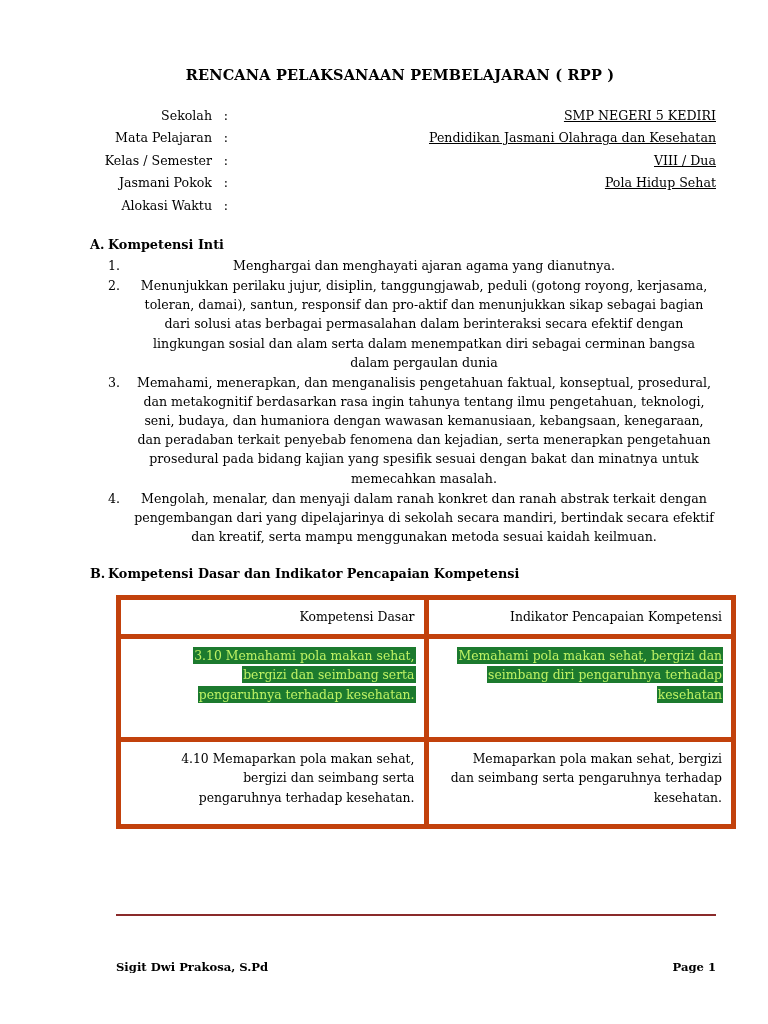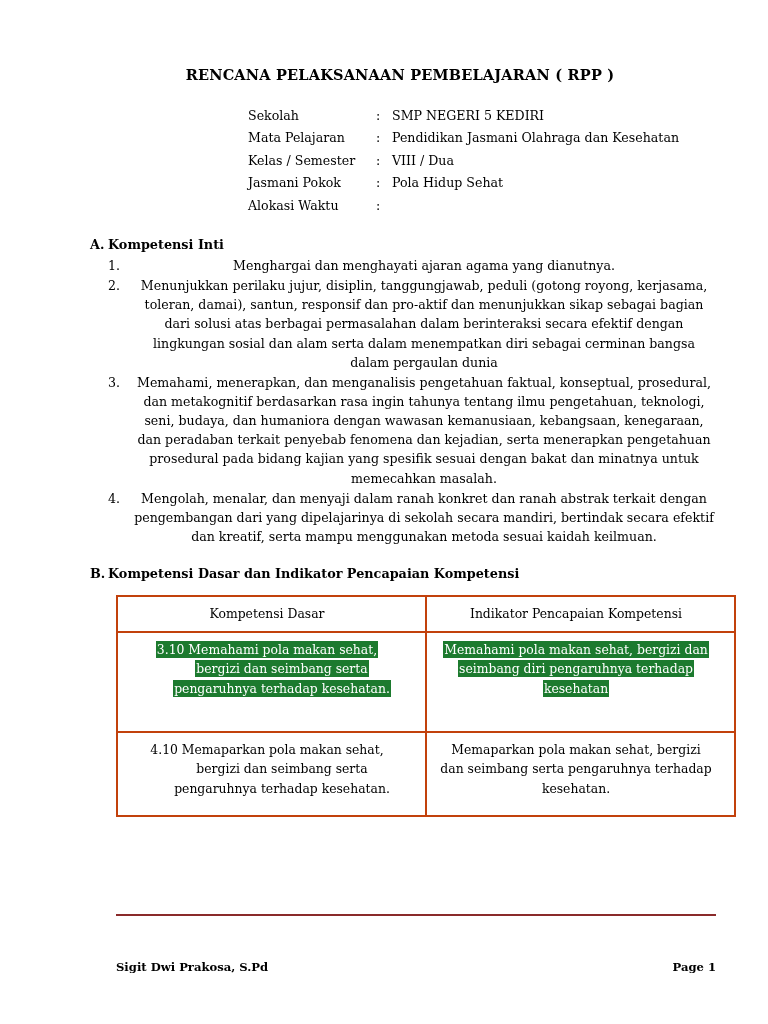--- a/index.html
+++ b/index.html
@@ -25,37 +25,38 @@
   }
   .doc-title {
     text-align: center;
     font-weight: bold;
     font-size: 14.5px;
     letter-spacing: .2px;
     margin: 8px 0 22px 0;
   }
   
   .ident {
-    margin-left: 164px;
     font-size: 12.6px;
     line-height: 1.78;
+    text-align: right;
   }
   .ident-row {
     display: flex;
   }
   .ident-label {
     width: 128px;
     flex: 0 0 128px;
   }
   .ident-colon {
     width: 16px;
     flex: 0 0 16px;
   }
   .ident-value {
     flex: 1 1 auto;
+    text-decoration: underline;
   }
   
   .section {
     margin-top: 20px;
   }
   .section-head {
     display: flex;
     font-size: 12.8px;
     font-weight: bold;
     margin-bottom: 4px;
@@ -88,41 +89,41 @@
   }
   
   .kd-table {
     margin: 14px 0 0 32px;
     width: 620px;
     border-collapse: collapse;
     table-layout: fixed;
     font-size: 12.4px;
   }
   .kd-table td, .kd-table th {
-    border: 2px solid #c2410c;
+    border: 5px solid #c2410c;
     vertical-align: top;
     padding: 7px 9px 9px 0;
     line-height: 1.58;
     font-weight: normal;
-    text-align: center;
+    text-align: right;
   }
   .kd-table thead td {
     padding-bottom: 7px;
   }
   .kd-table col.c1 { width: 50%; }
   .kd-table col.c2 { width: 50%; }
   .cell-body {
     min-height: 82px;
   }
   .row2 .cell-body {
     min-height: 66px;
   }
   .hl {
     background: #1c7a2e;
-    color: #ffffff;
+    color: #bef264;
     box-shadow: 0 0 0 1px #1c7a2e;
   }
   
   .footer {
     position: absolute;
     left: 100px;
     right: 68px;
     bottom: 42px;
   }
   .footer-rule {

